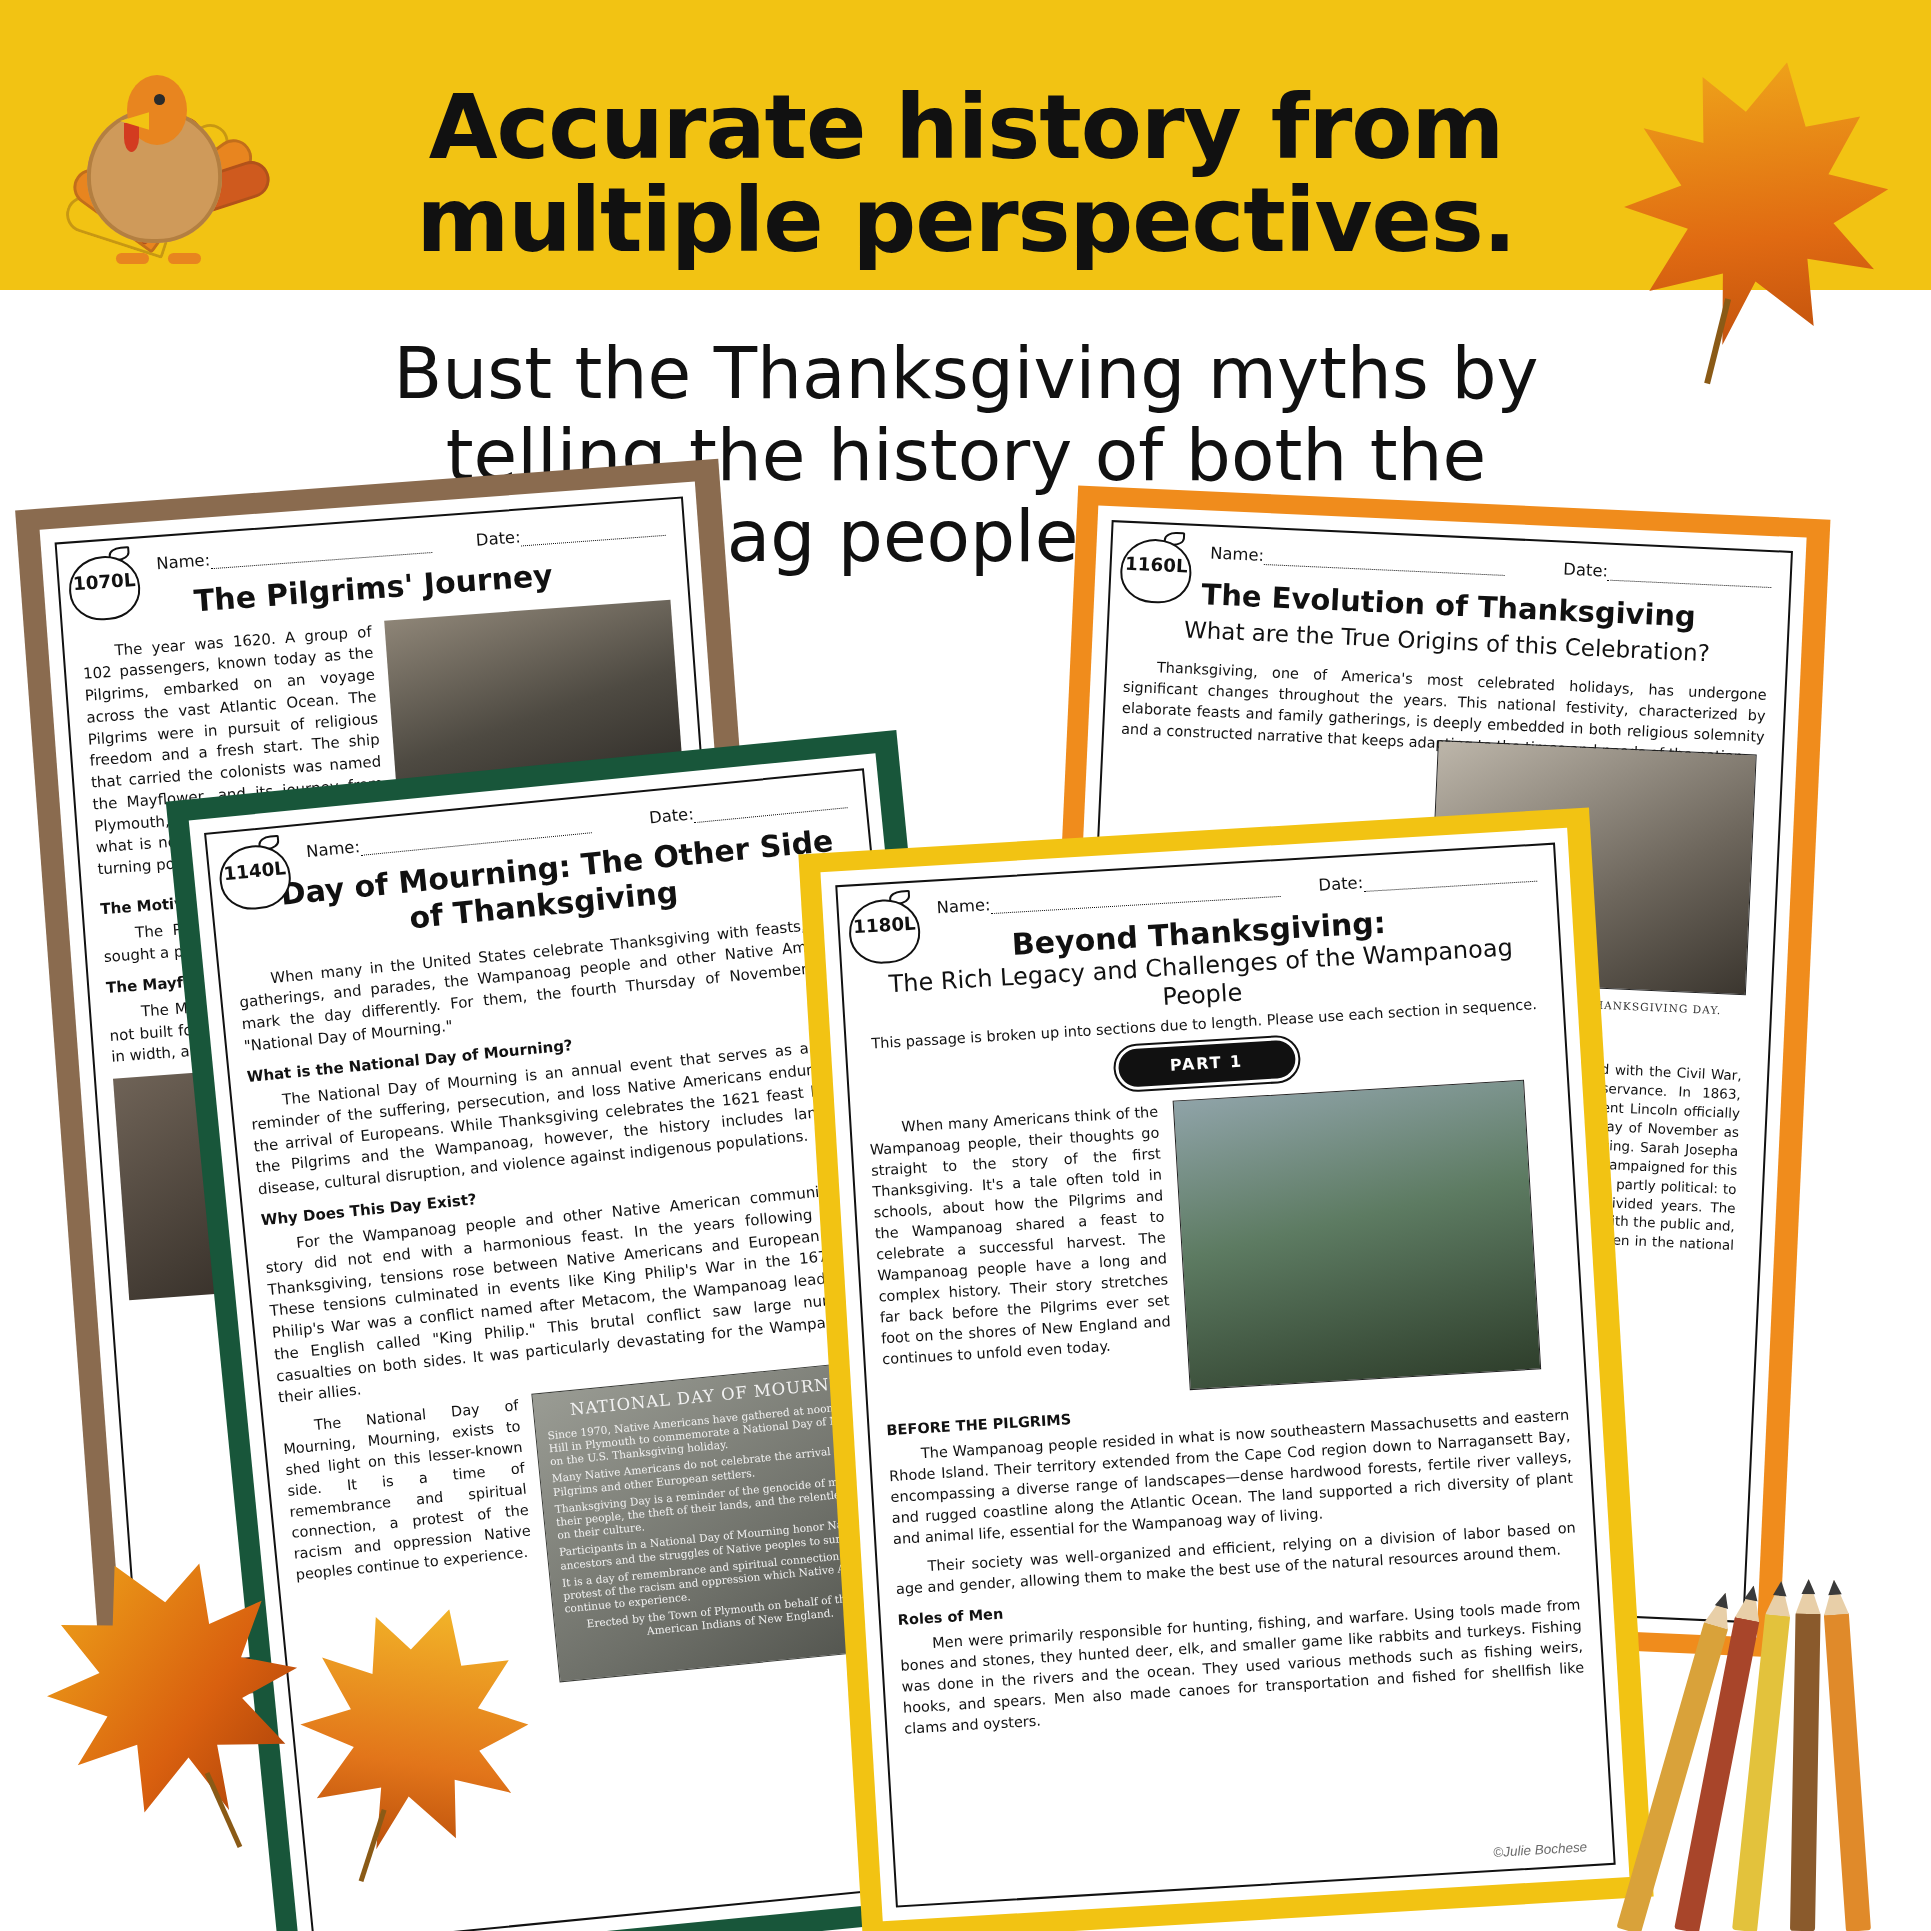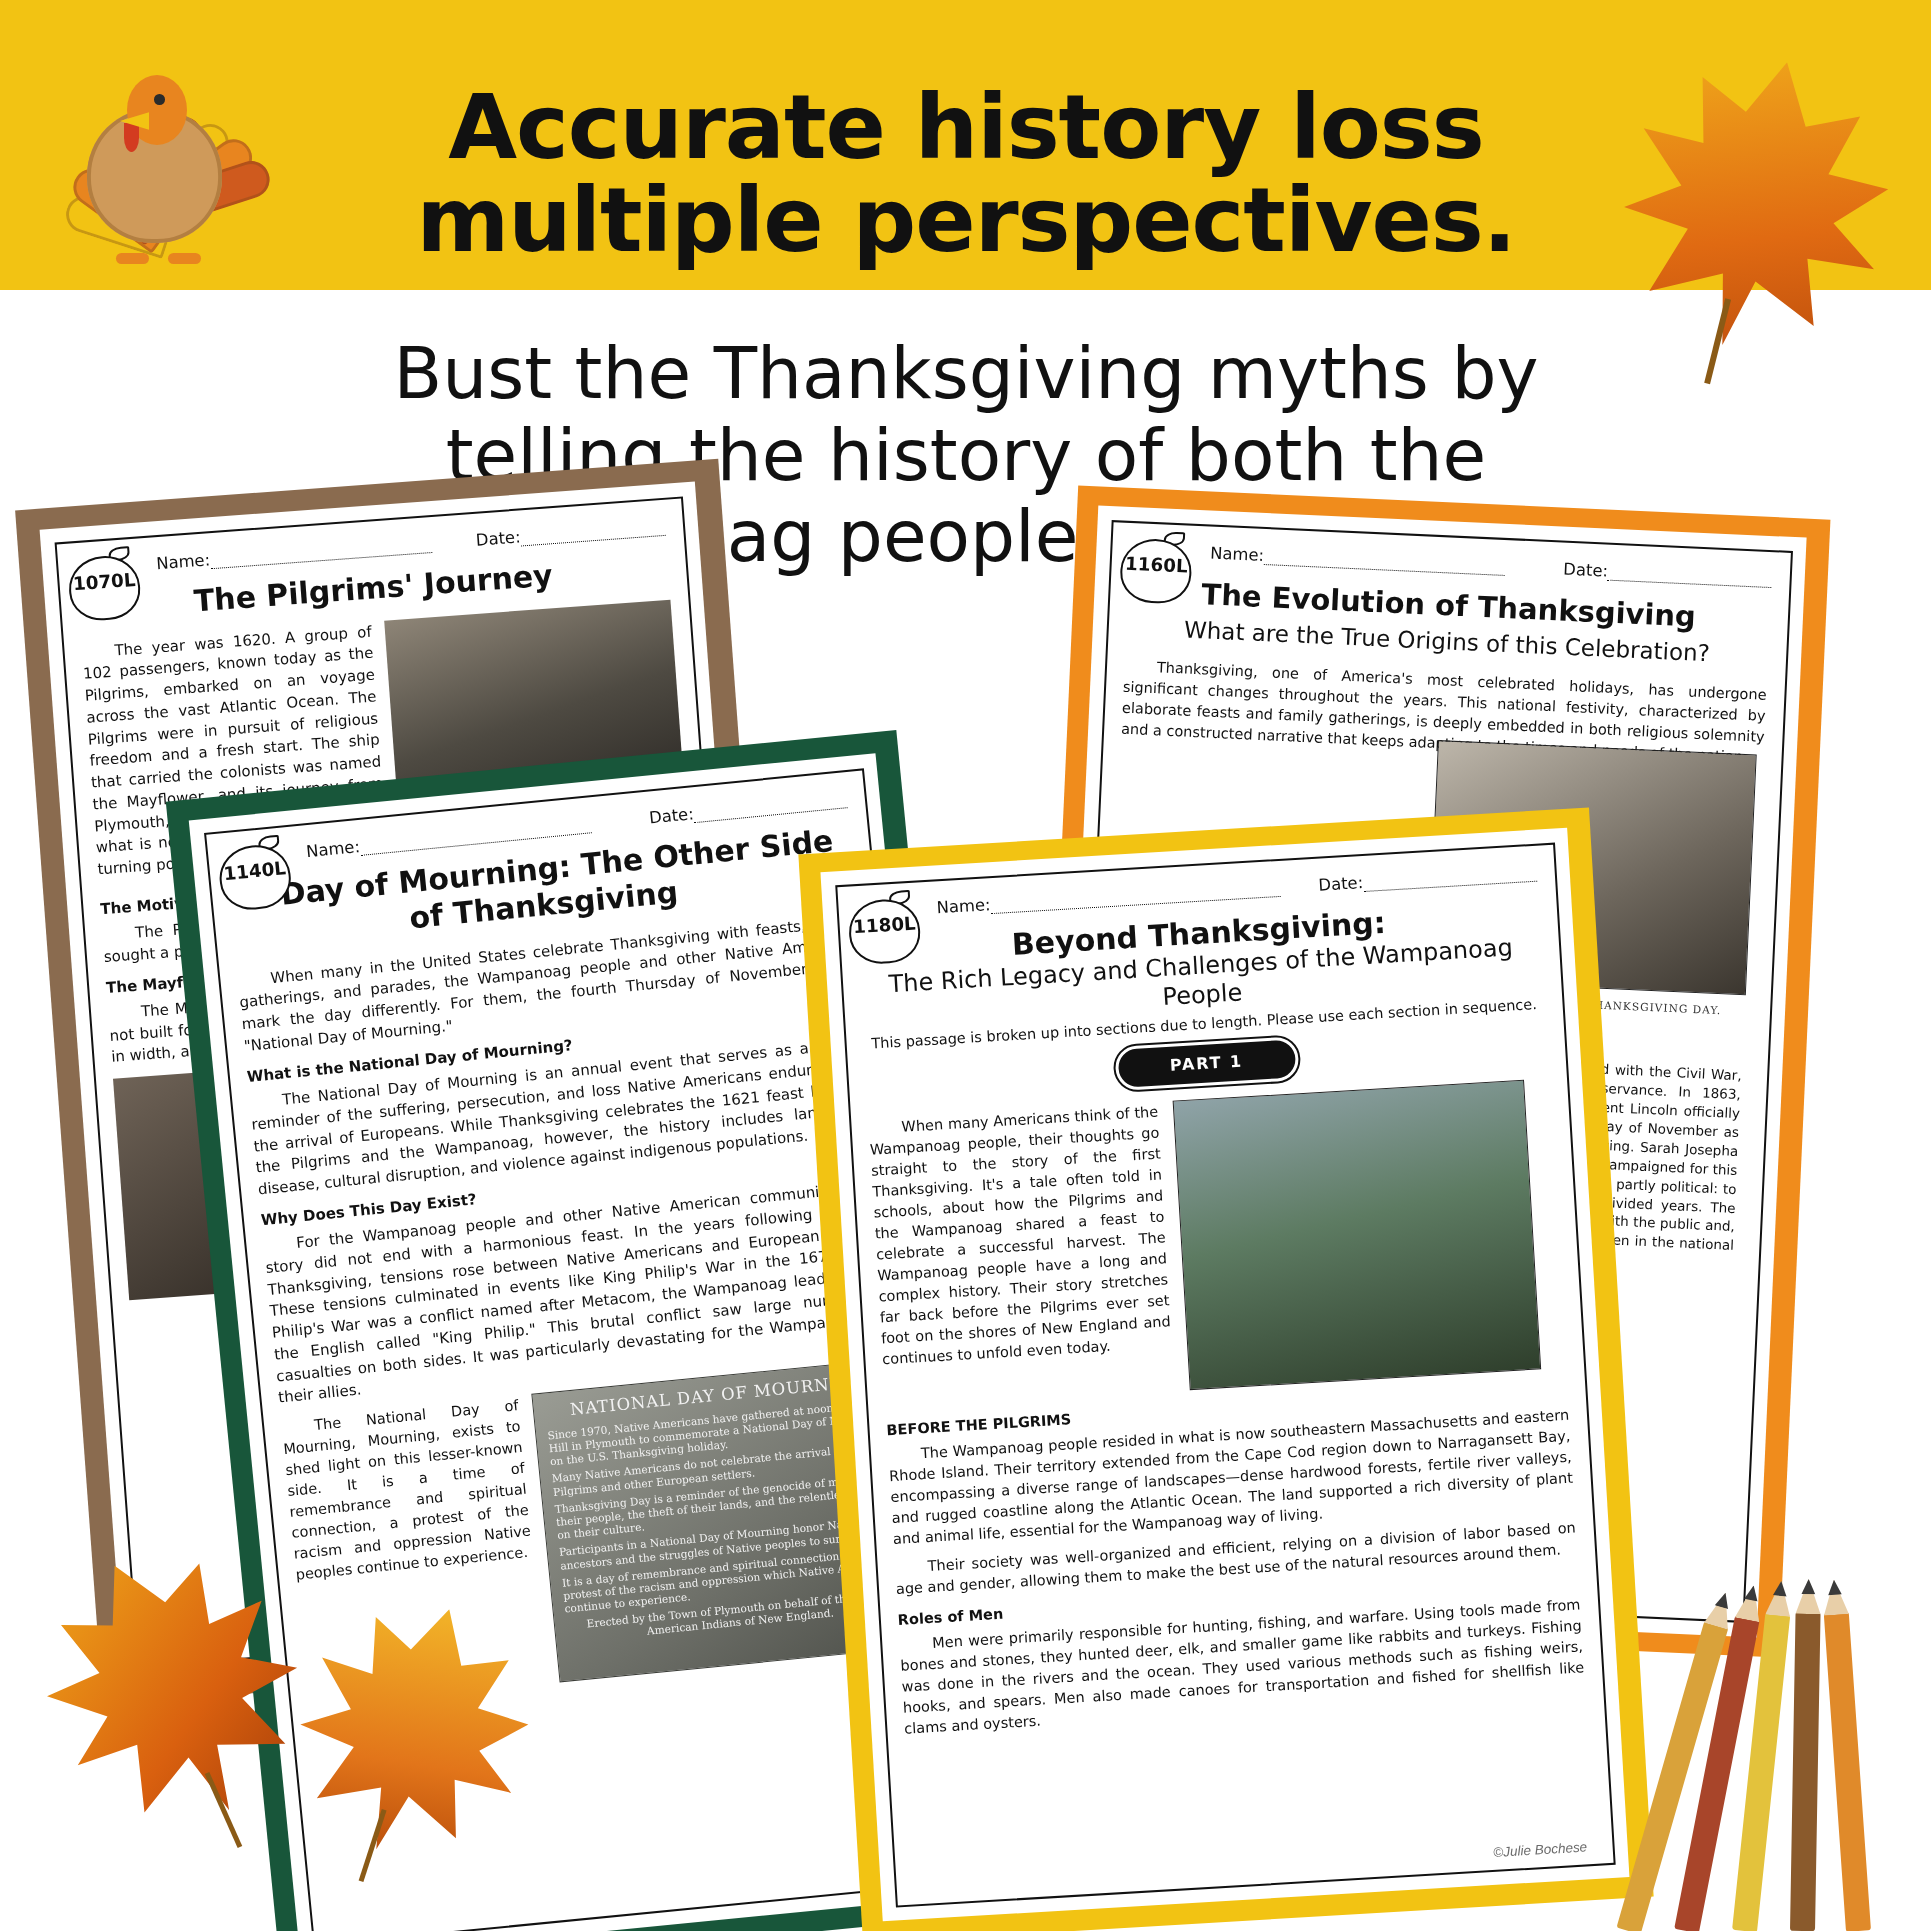--- a/index.html
+++ b/index.html
@@ -219,21 +219,21 @@
   <div class="eye"></div>
   <div class="foot" style="left:89px;"></div>
   <div class="foot" style="left:141px;"></div>
 </div>
 
 <div class="leaf" style="left:1612px; top:58px; width:280px; height:290px; transform:rotate(14deg);">
   <div class="blade" style="background:linear-gradient(160deg,#f2b01c,#e06a12 60%,#b84a0c);"></div>
   <div class="stem"></div>
 </div>
 
-<h1 class="header-title">Accurate history loss multiple perspectives.</h1>
+<h1 class="header-title">Accurate history from multiple perspectives.</h1>
 <div class="subtitle">Bust the Thanksgiving myths by telling the history of both the Wampanoag people and Pilgrims.</div>
 
 <div class="page-wrap" id="page1">
   <div class="mat"></div>
   <div class="sheet">
     <div class="sheet-inner">
       <div class="lexile-badge">
         <div class="leafy"></div>
           <div class="apple"></div>
         <span>1070L</span>

